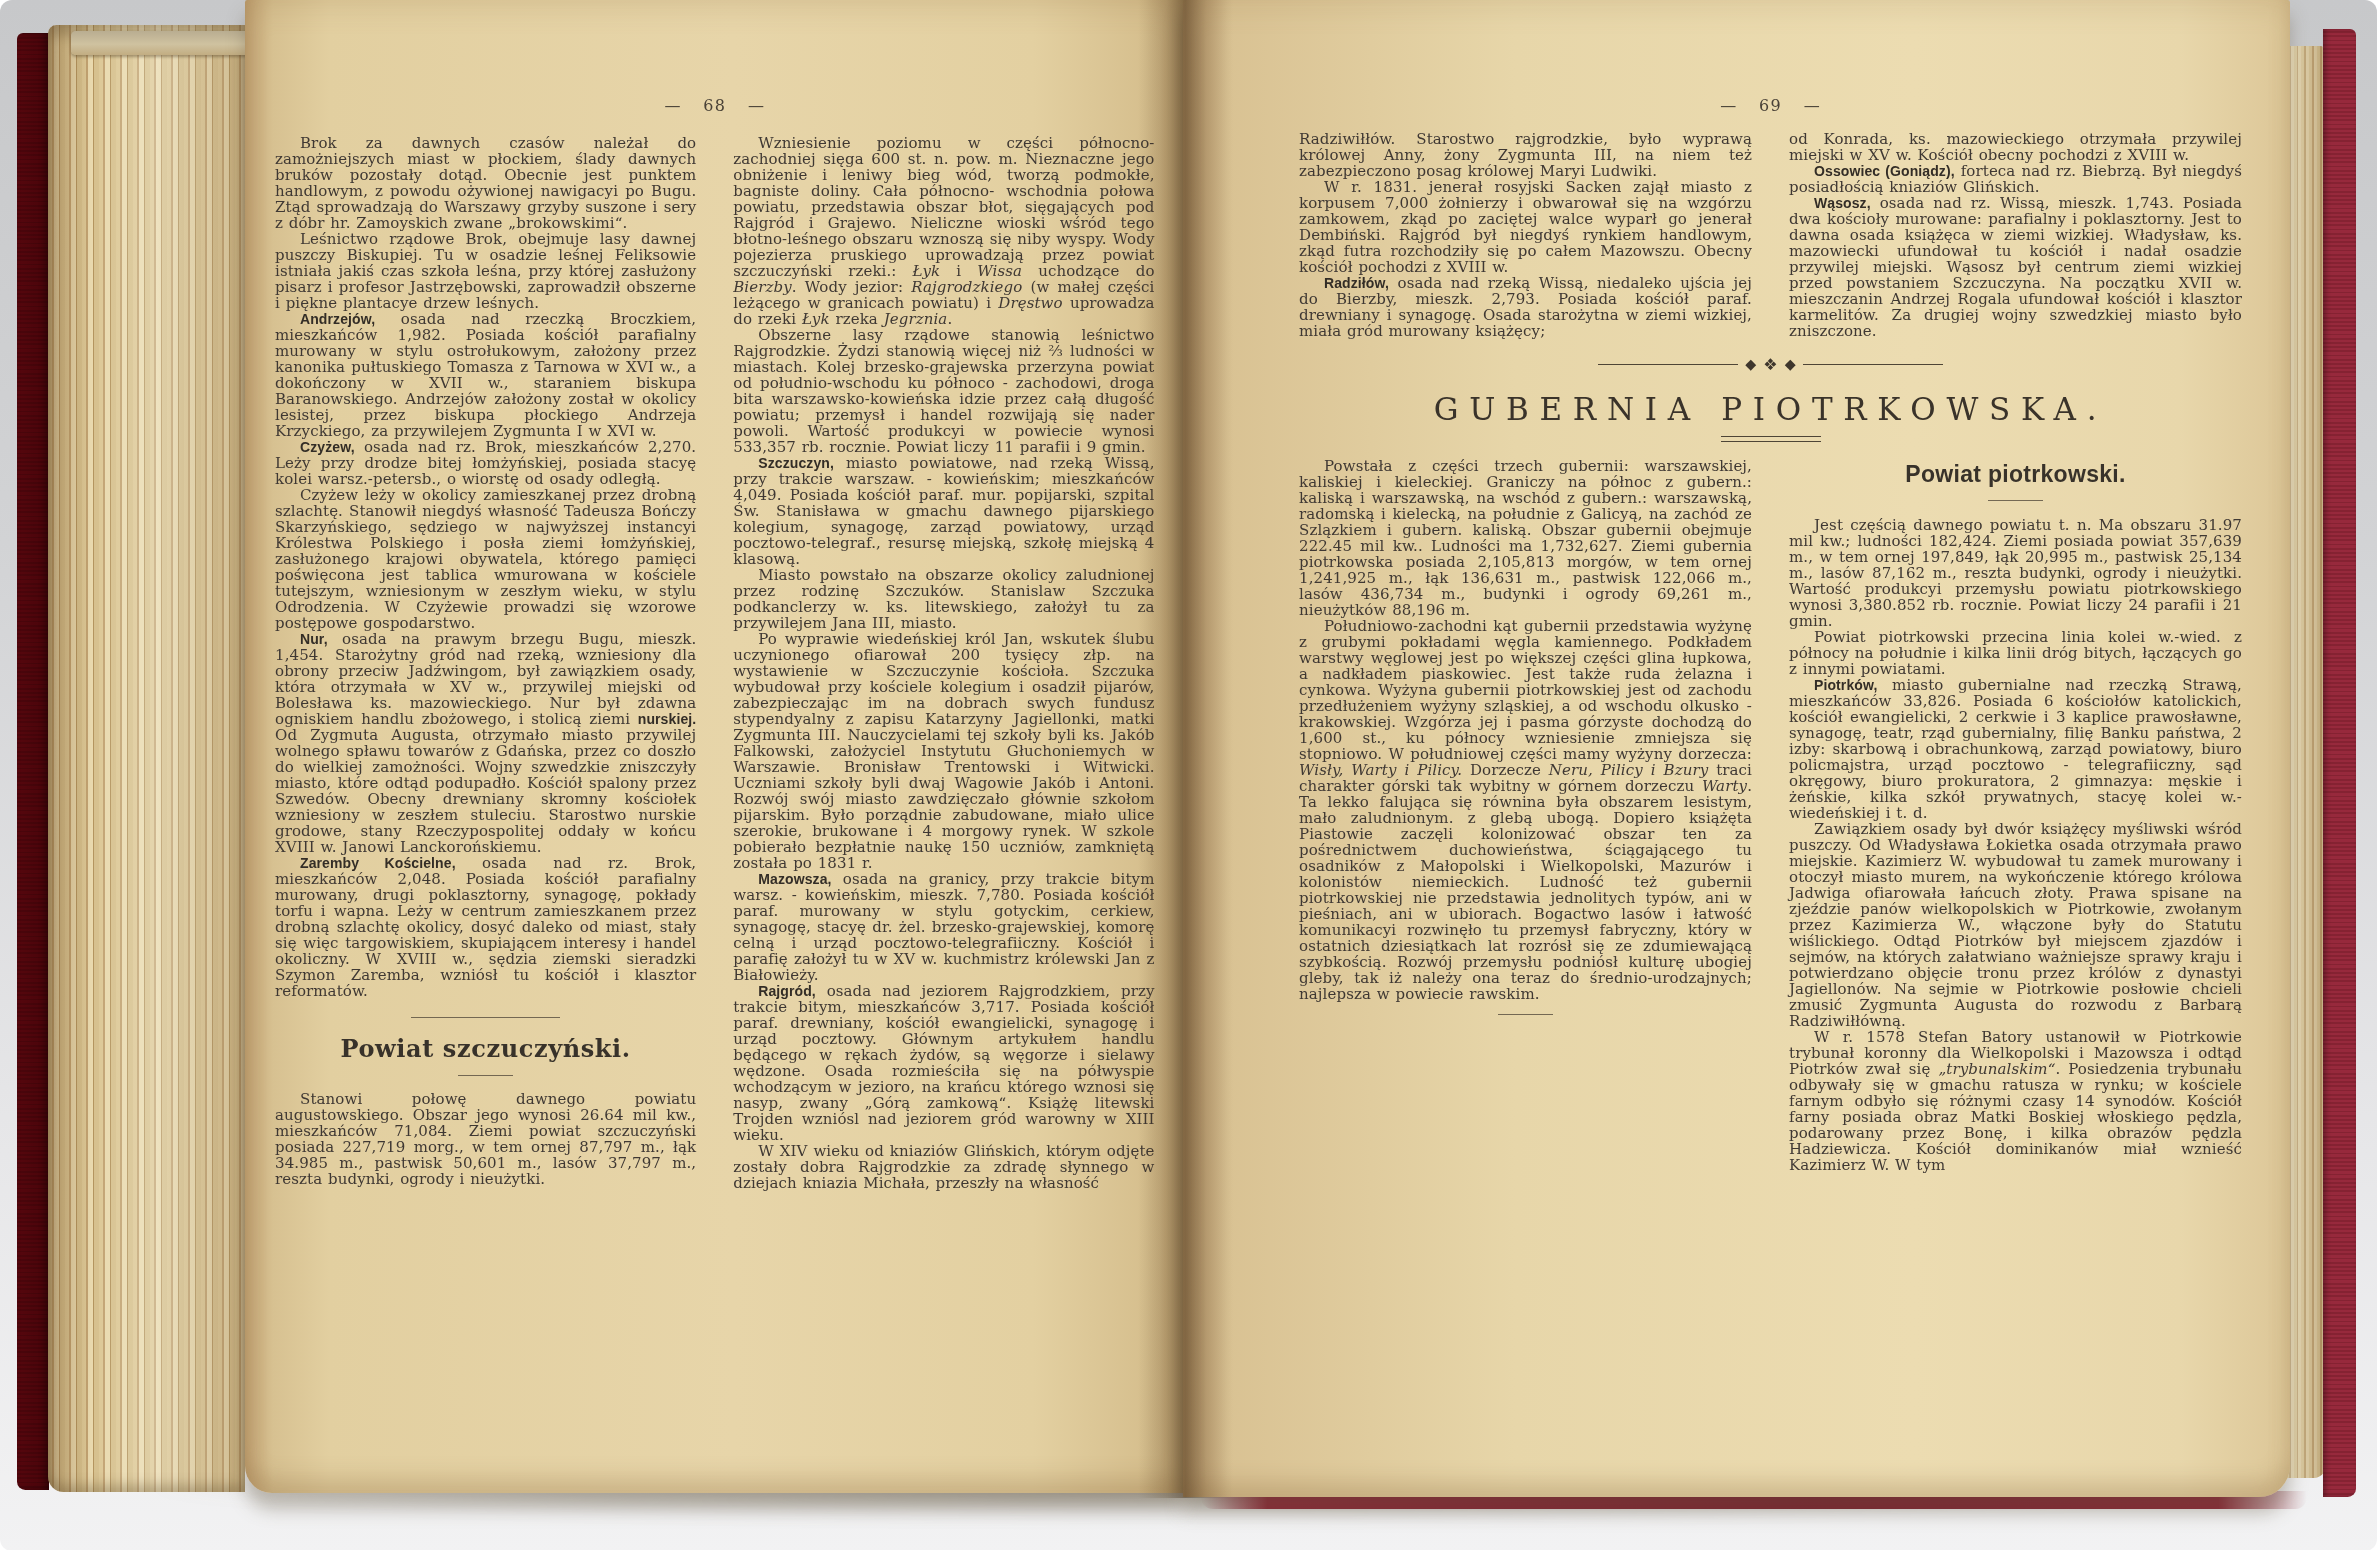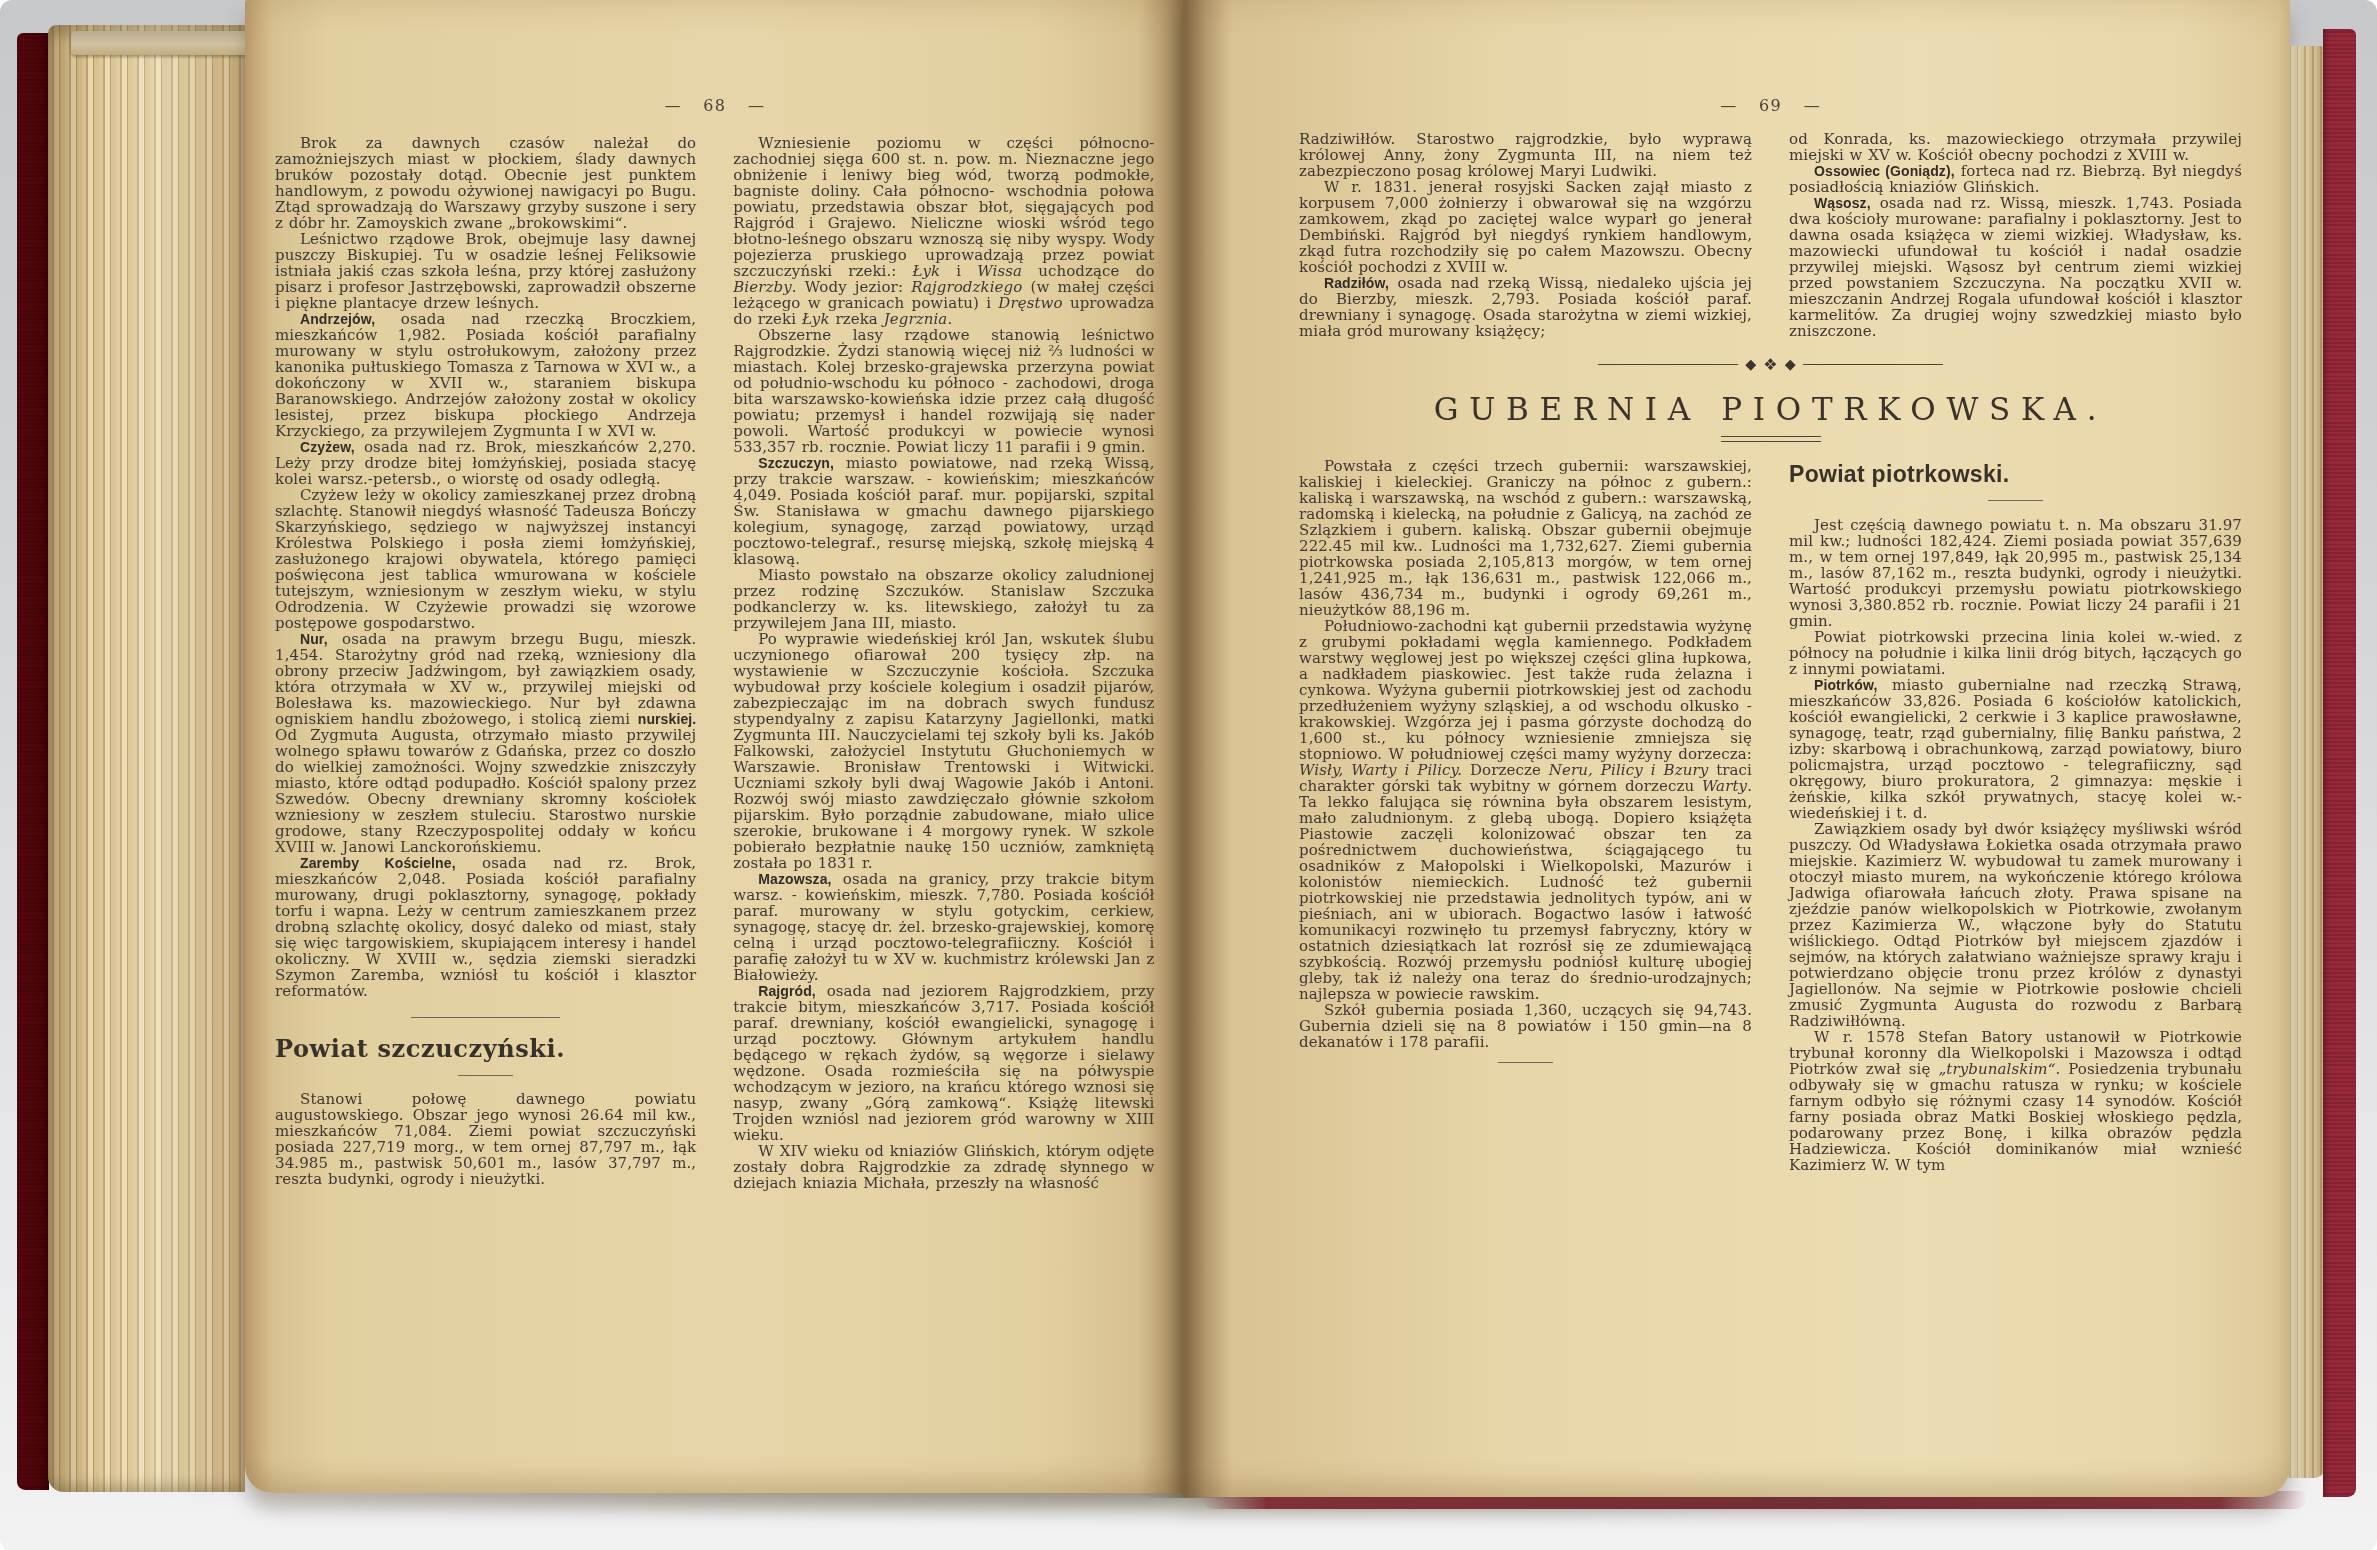--- a/index.html
+++ b/index.html
@@ -55,21 +55,21 @@
   .page-right .pagenum{margin-bottom:15.5px;}
   .cols{display:flex;gap:37px;align-items:flex-start;}
   .col{flex:1 1 0;min-width:0;}
   .para{margin:0;font-size:15px;line-height:16px;text-align:justify;letter-spacing:0.1px;word-spacing:0.9px;}
   .para.ind{text-indent:25px;}
   .hw{font-family:"Liberation Sans",sans-serif;font-weight:bold;font-size:14px;letter-spacing:0.1px;color:#332d26;}
   .it{font-style:italic;}
   .rule{border:0;background:#564c3d;height:1.2px;margin:15.5px auto;opacity:.8;}
   .rule-md{width:149px;margin:18px auto 15.5px;}
   .rule-sm{width:55px;margin:12px auto 15.5px;}
-  .colhead{color:#38322a;margin:3.6px 0 0;}
+  .colhead{text-align:center;color:#38322a;margin:3.6px 0 0;}
   .colhead-serif{font-family:"DejaVu Serif",serif;font-weight:bold;font-size:24px;letter-spacing:0.6px;}
   .colhead-sans{font-family:"Liberation Sans",sans-serif;font-weight:bold;font-size:23px;letter-spacing:0.3px;}
   
   .centerzone{margin:18px 0 15.5px;}
   .ornament{display:flex;align-items:center;justify-content:center;gap:7.1px;color:#3e362c;margin-bottom:18px;}
   .orn-line{height:1.2px;width:140px;background:#4e4536;}
   .orn-glyph{font-family:"DejaVu Sans",sans-serif;font-size:14.3px;line-height:1;}
   .orn-glyph.ctr{font-size:16px;}
   .bigtitle{text-align:center;font-family:"DejaVu Serif",serif;font-size:31px;font-weight:normal;
     letter-spacing:10.7px;color:#3a332a;margin-bottom:9.5px;white-space:nowrap;}
@@ -141,21 +141,20 @@
           <span class="orn-glyph">◆</span>
           <span class="orn-line"></span>
         </div>
         <div class="bigtitle">GUBERNIA PIOTRKOWSKA.</div>
         <div class="dblrule"></div>
       </div>
       <div class="cols">
         <div class="col">
             <p class="para ind"><span>Powstała z części trzech gubernii: warszawskiej, kaliskiej i kieleckiej.  Graniczy na północ z gubern.: kaliską i warszawską, na wschód z gubern.: warszawską, radomską i kielecką, na południe z Galicyą, na zachód ze Szlązkiem i gubern. kaliską.  Obszar gubernii obejmuje 222.45 mil kw..  Ludności ma 1,732,627.  Ziemi gubernia piotrkowska posiada 2,105,813 morgów, w tem ornej 1,241,925 m., łąk 136,631 m., pastwisk 122,066 m., lasów 436,734 m., budynki i ogrody 69,261 m., nieużytków 88,196 m.</span></p>
             <p class="para ind"><span>Południowo-zachodni kąt gubernii przedstawia wyżynę z grubymi pokładami węgla kamiennego.  Podkładem warstwy węglowej jest po większej części glina łupkowa, a nadkładem piaskowiec. Jest także ruda żelazna i cynkowa.  Wyżyna gubernii piotrkowskiej jest od zachodu przedłużeniem wyżyny szląskiej, a od wschodu olkusko - krakowskiej.  Wzgórza jej i pasma górzyste dochodzą do 1,600 st., ku północy wzniesienie zmniejsza się stopniowo.  W południowej części mamy wyżyny dorzecza: </span><span class="it">Wisły, Warty i Pilicy.</span><span>  Dorzecze </span><span class="it">Neru, Pilicy i Bzury</span><span> traci charakter górski tak wybitny w górnem dorzeczu </span><span class="it">Warty</span><span>.  Ta lekko falująca się równina była obszarem lesistym, mało zaludnionym. z glebą ubogą.  Dopiero książęta Piastowie zaczęli kolonizować obszar ten za pośrednictwem duchowieństwa, ściągającego tu osadników z Małopolski i Wielkopolski, Mazurów i kolonistów niemieckich.  Ludność też gubernii piotrkowskiej nie przedstawia jednolitych typów, ani w pieśniach, ani w ubiorach.  Bogactwo lasów i łatwość komunikacyi rozwinęło tu przemysł fabryczny, który w ostatnich dziesiątkach lat rozrósł się ze zdumiewającą szybkością.  Rozwój przemysłu podniósł kulturę ubogiej gleby, tak iż należy ona teraz do średnio-urodzajnych; najlepsza w powiecie rawskim.</span></p>
-            <p class="para ind"><span>Szkół gubernia posiada 1,360, uczących się 94,743.  Gubernia dzieli się na 8 powiatów i 150 gmin—na 8 dekanatów i 178 parafii.</span></p>
             <div class="rule rule-sm"></div>
           </div>
         <div class="col">
             <div class="colhead colhead-sans">Powiat piotrkowski.</div>
             <div class="rule rule-sm"></div>
             <p class="para ind"><span>Jest częścią dawnego powiatu t. n.  Ma obszaru 31.97 mil kw.; ludności 182,424.  Ziemi posiada powiat 357,639 m., w tem ornej 197,849, łąk 20,995 m., pastwisk 25,134 m., lasów 87,162 m., reszta budynki, ogrody i nieużytki.  Wartość produkcyi przemysłu powiatu piotrkowskiego wynosi 3,380.852 rb. rocznie.  Powiat liczy 24 parafii i 21 gmin.</span></p>
             <p class="para ind"><span>Powiat piotrkowski przecina linia kolei w.-wied. z północy na południe i kilka linii dróg bitych, łączących go z innymi powiatami.</span></p>
             <p class="para ind"><span class="hw">Piotrków,</span><span> miasto gubernialne nad rzeczką Strawą, mieszkańców 33,826.  Posiada 6 kościołów katolickich, kościół ewangielicki, 2 cerkwie i 3 kaplice prawosławne, synagogę, teatr, rząd gubernialny, filię Banku państwa, 2 izby: skarbową i obrachunkową, zarząd powiatowy, biuro policmajstra, urząd pocztowo - telegrafiiczny, sąd okręgowy, biuro prokuratora, 2 gimnazya: męskie i żeńskie, kilka szkół prywatnych, stacyę kolei w.-wiedeńskiej i t. d.</span></p>
             <p class="para ind"><span>Zawiązkiem osady był dwór książęcy myśliwski wśród puszczy.  Od Władysława Łokietka osada otrzymała prawo miejskie.  Kazimierz W. wybudował tu zamek murowany i otoczył miasto murem, na wykończenie którego królowa Jadwiga ofiarowała łańcuch złoty.  Prawa spisane na zjeździe panów wielkopolskich w Piotrkowie, zwołanym przez Kazimierza W., włączone były do Statutu wiślickiego. Odtąd Piotrków był miejscem zjazdów i sejmów, na których załatwiano ważniejsze sprawy kraju i potwierdzano objęcie tronu przez królów z dynastyi Jagiellonów.  Na sejmie w Piotrkowie posłowie chcieli zmusić Zygmunta Augusta do rozwodu z Barbarą Radziwiłłówną.</span></p>
             <p class="para ind"><span>W r. 1578 Stefan Batory ustanowił w Piotrkowie trybunał koronny dla Wielkopolski i Mazowsza i odtąd Piotrków zwał się </span><span class="it">„trybunalskim“</span><span>.  Posiedzenia trybunału odbywały się w gmachu ratusza w rynku; w kościele farnym odbyło się różnymi czasy 14 synodów.  Kościół farny posiada obraz Matki Boskiej włoskiego pędzla, podarowany przez Bonę, i kilka obrazów pędzla Hadziewicza.  Kościół dominikanów miał wznieść Kazimierz W.  W tym</span></p>

